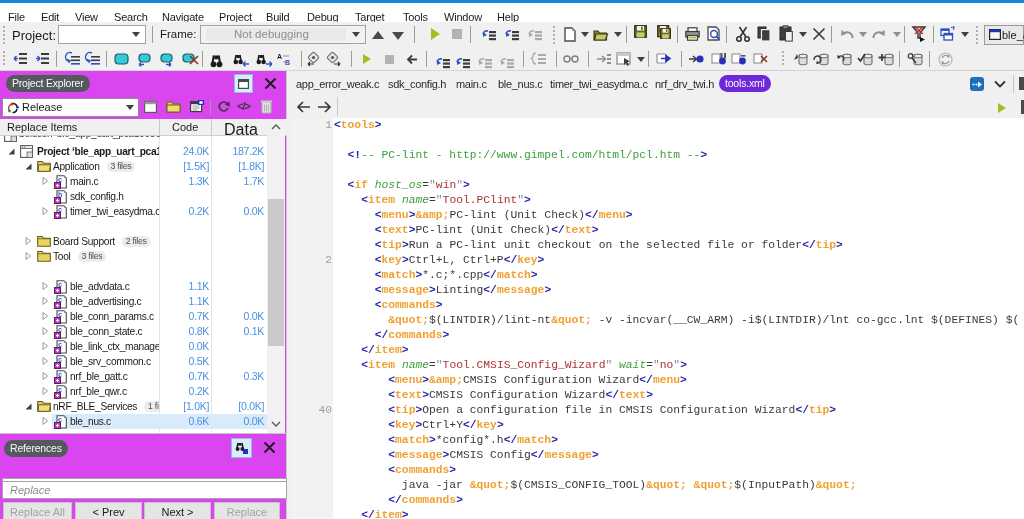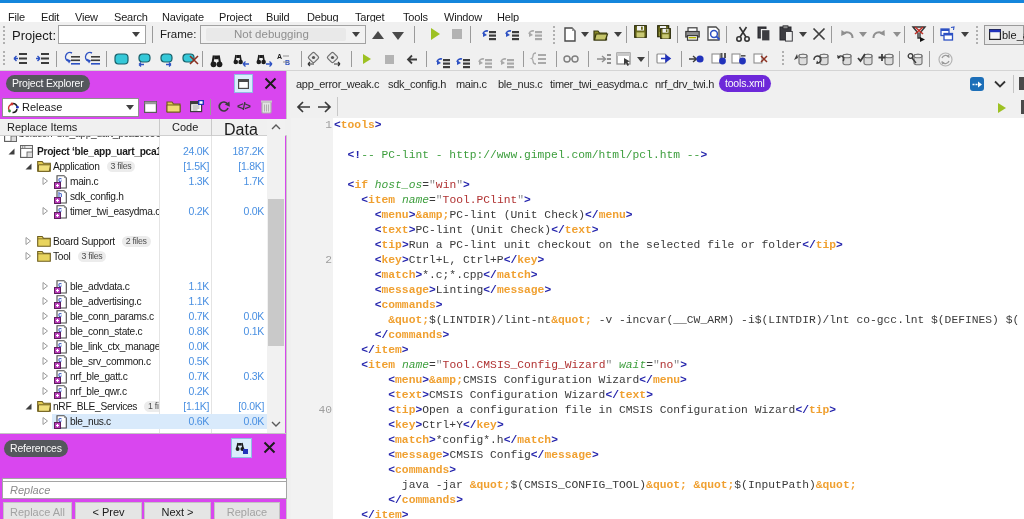--- a/index.html
+++ b/index.html
@@ -753,21 +753,21 @@
 <div style="position:absolute;left:37px;top:1px;width:14px;height:14px">
           <svg width="14" height="12" viewBox="0 0 14 12" style="position:absolute;left:0;top:0">
             <path d="M0.7 1.5 h4.5 l1.3 1.8 h6.8 v8 h-12.6 Z" fill="#e3cb52" stroke="#6e5e1e" stroke-width="1.1"></path>
             <path d="M1.5 4.8 h12 l-1.2 6.5 h-11 Z" fill="#f0df7c" stroke="#6e5e1e" stroke-width="1"></path>
           </svg>
         </div>
 <div class="trname" style="left:53px;width:106px">
           <span style="flex:none">nRF_BLE_Services</span>
           <span class="badge">1 file</span>
         </div>
-<span class="cval" style="right:58px">[1.1K]</span>
+<span class="cval" style="right:58px">[1.0K]</span>
 <span class="cval" style="right:3px">[0.0K]</span>
 </div>
 <div class="treerow" style="top:278px">
 <div style="position:absolute;left:52px;top:0;width:215px;height:15px;background:#d9eafb"></div>
 <svg class="ab" style="left:41px;top:2px" width="8" height="10" viewBox="0 0 8 10">
           <path d="M2 1.5 L6.5 5 L2 8.5 Z" fill="#fff" stroke="#9a9a9a" stroke-width="1"></path>
         </svg>
 <div style="position:absolute;left:54px;top:1px;width:14px;height:14px">
           <svg width="13" height="14" viewBox="0 0 13 14" style="position:absolute;left:0;top:0">
             <path d="M3 0.7 h7 l2.3 2.3 v10 h-9.3 Z" fill="#fff" stroke="#4a4a4a" stroke-width="1.1"></path>

